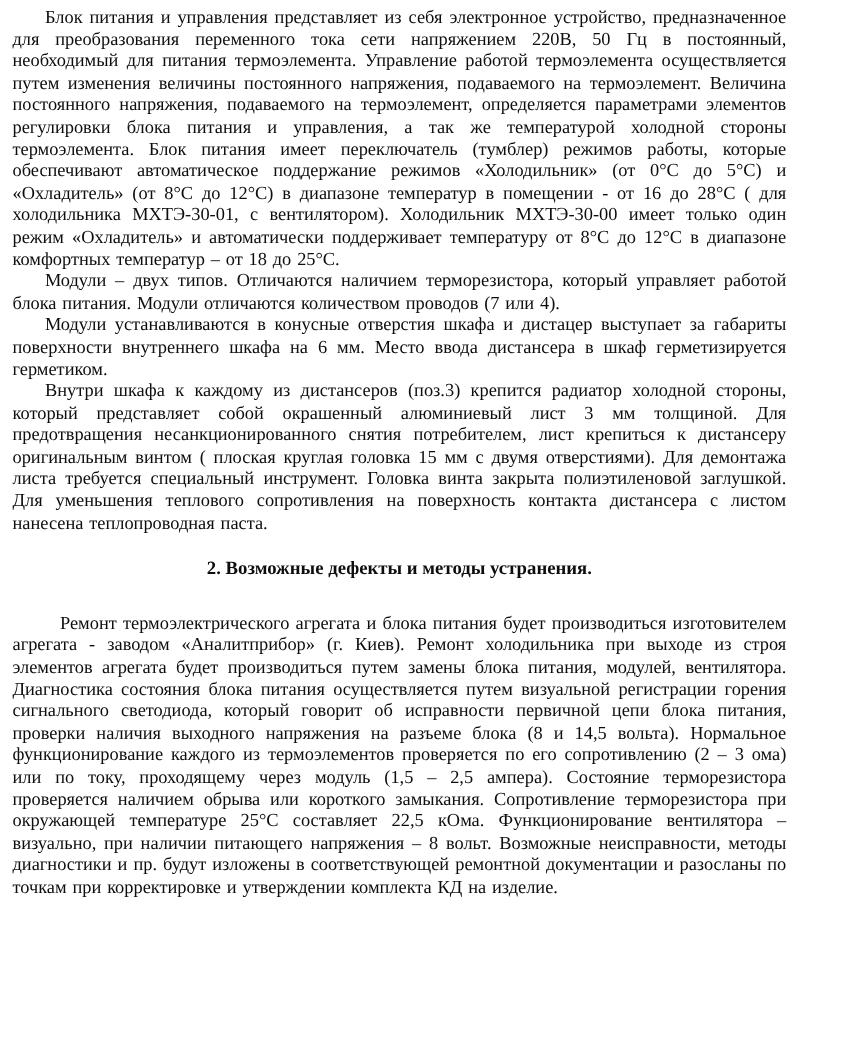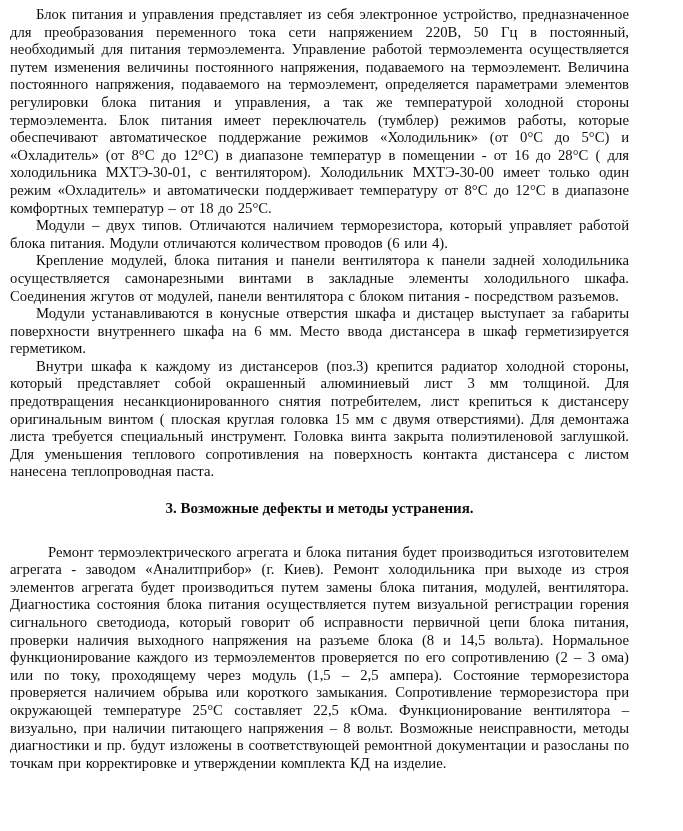--- a/index.html
+++ b/index.html
@@ -38,19 +38,18 @@
     text-align: center;
     font-weight: bold;
     font-size: 15px;
   }
 </style>
 </head>
 <body>
 
 <div class="page">
   <p class="para">Блок питания и управления представляет из себя электронное устройство, предназначенное для преобразования переменного тока сети напряжением 220В, 50 Гц в постоянный, необходимый для питания термоэлемента. Управление работой термоэлемента осуществляется путем изменения величины постоянного напряжения, подаваемого на термоэлемент. Величина постоянного напряжения, подаваемого на термоэлемент, определяется параметрами элементов регулировки блока питания и управления, а так же температурой холодной стороны термоэлемента. Блок питания имеет переключатель (тумблер) режимов работы, которые обеспечивают автоматическое поддержание режимов «Холодильник» (от 0°С до 5°С) и «Охладитель» (от 8°С до 12°С) в диапазоне температур в помещении - от 16 до 28°С ( для холодильника МХТЭ-30-01, с вентилятором). Холодильник МХТЭ-30-00 имеет только один режим «Охладитель» и автоматически поддерживает температуру от 8°С до 12°С в диапазоне комфортных температур – от 18 до 25°С.</p>
-  <p class="para">Модули – двух типов. Отличаются наличием терморезистора, который управляет работой блока питания. Модули отличаются количеством проводов (6 или 4).</p>
-  <p class="para">Крепление модулей, блока питания и панели вентилятора к панели задней холодильника осуществляется самонарезными винтами в закладные элементы холодильного шкафа. Соединения жгутов от модулей, панели вентилятора с блоком питания - посредством разъемов.</p>
+  <p class="para">Модули – двух типов. Отличаются наличием терморезистора, который управляет работой блока питания. Модули отличаются количеством проводов (7 или 4).</p>
   <p class="para">Модули устанавливаются в конусные отверстия шкафа и дистацер выступает за габариты поверхности внутреннего шкафа на 6 мм. Место ввода дистансера в шкаф герметизируется герметиком.</p>
   <p class="para">Внутри шкафа к каждому из дистансеров (поз.3) крепится радиатор холодной стороны, который представляет собой окрашенный алюминиевый лист 3 мм толщиной. Для предотвращения несанкционированного снятия потребителем, лист крепиться к дистансеру оригинальным винтом ( плоская круглая головка 15 мм с двумя отверстиями). Для демонтажа листа требуется специальный инструмент. Головка винта закрыта полиэтиленовой заглушкой. Для уменьшения теплового сопротивления на поверхность контакта дистансера с листом нанесена теплопроводная паста.</p>
-  <h3 class="section-heading">3. Возможные дефекты и методы устранения.</h3>
+  <h3 class="section-heading">2. Возможные дефекты и методы устранения.</h3>
   <p class="para para-repair">Ремонт термоэлектрического агрегата и блока питания будет производиться изготовителем агрегата - заводом «Аналитприбор» (г. Киев). Ремонт холодильника при выходе из строя элементов агрегата будет производиться путем замены блока питания, модулей, вентилятора. Диагностика состояния блока питания осуществляется путем визуальной регистрации горения сигнального светодиода, который говорит об исправности первичной цепи блока питания, проверки наличия выходного напряжения на разъеме блока (8 и 14,5 вольта). Нормальное функционирование каждого из термоэлементов проверяется по его сопротивлению (2 – 3 ома) или по току, проходящему через модуль (1,5 – 2,5 ампера). Состояние терморезистора проверяется наличием обрыва или короткого замыкания. Сопротивление терморезистора при окружающей температуре 25°С составляет 22,5 кОма. Функционирование вентилятора – визуально, при наличии питающего напряжения – 8 вольт. Возможные неисправности, методы диагностики и пр. будут изложены в соответствующей ремонтной документации и разосланы по точкам при корректировке и утверждении комплекта КД на изделие.</p>
 </div>
 
 </body></html>

